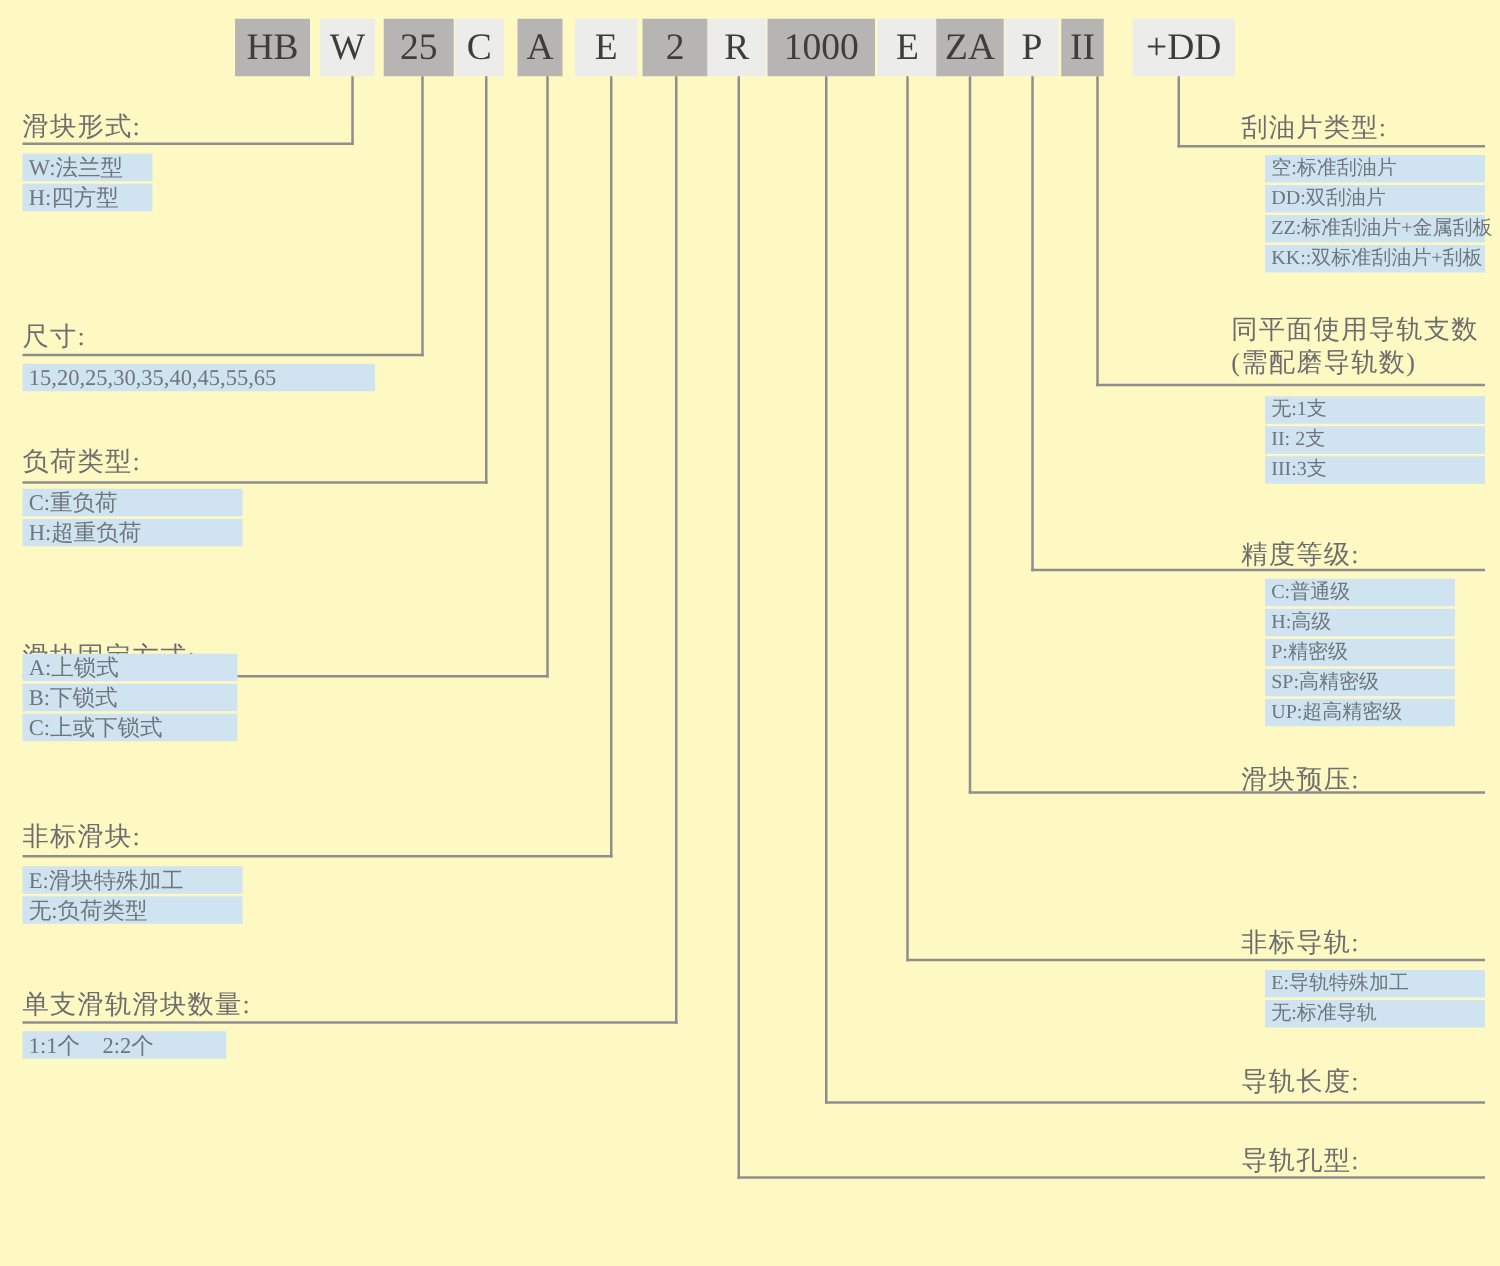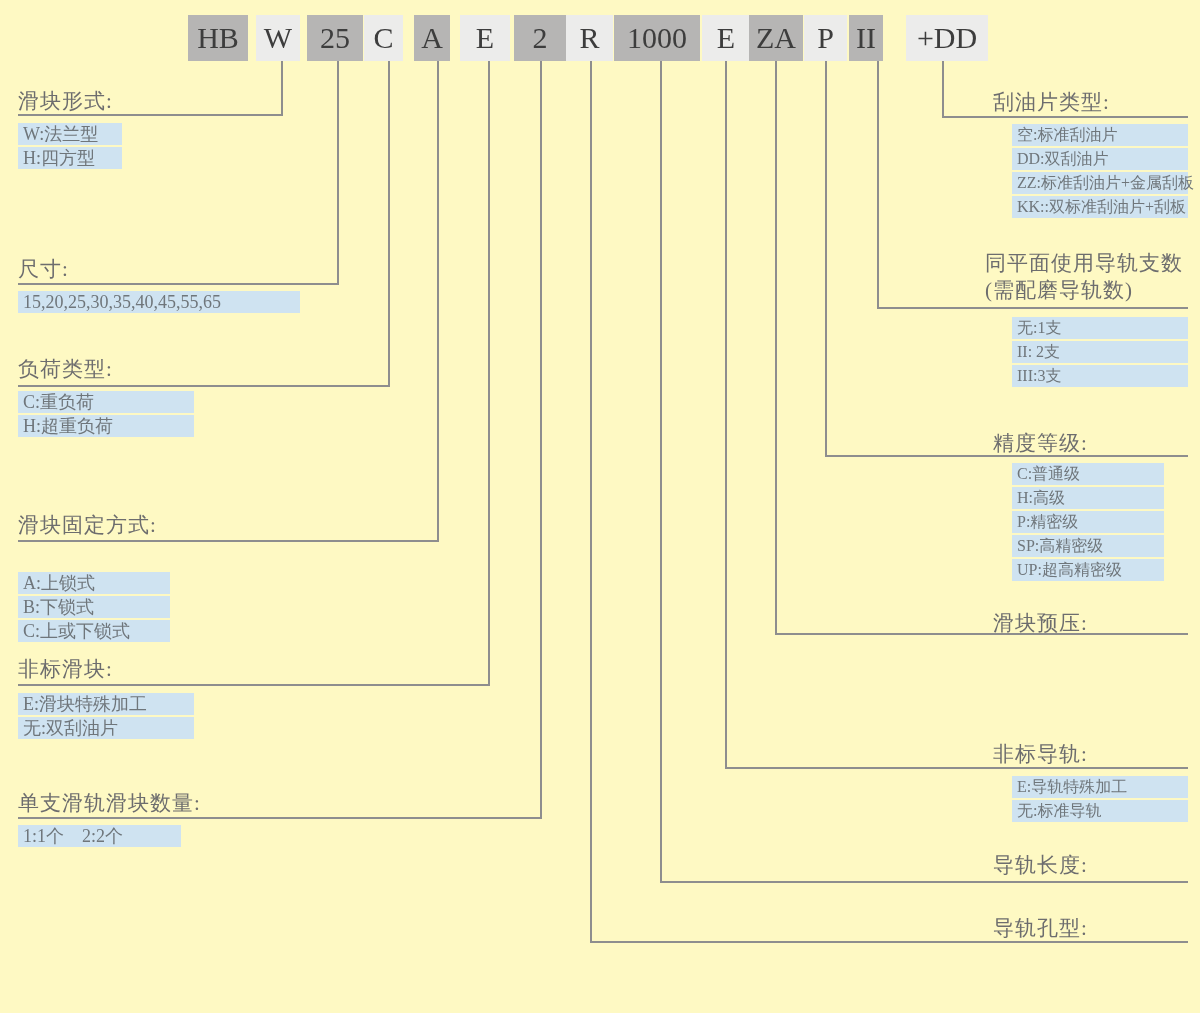--- a/index.html
+++ b/index.html
@@ -78,28 +78,28 @@
     <div class="item">W:法兰型</div>
     <div class="item">H:四方型</div>
   </div>
   <div class="items" style="left:18px;top:291px;width:282px">
     <div class="item">15,20,25,30,35,40,45,55,65</div>
   </div>
   <div class="items" style="left:18px;top:391px;width:176px">
     <div class="item">C:重负荷</div>
     <div class="item">H:超重负荷</div>
   </div>
-  <div class="items" style="left:18px;top:572px;width:152px">
+  <div class="items" style="left:18px;top:523px;width:172px">
     <div class="item">A:上锁式</div>
     <div class="item">B:下锁式</div>
     <div class="item">C:上或下锁式</div>
   </div>
   <div class="items" style="left:18px;top:693px;width:176px">
     <div class="item">E:滑块特殊加工</div>
-    <div class="item">无:双刮油片</div>
+    <div class="item">无:负荷类型</div>
   </div>
   <div class="items" style="left:18px;top:825px;width:163px">
     <div class="item">1:1个    2:2个</div>
   </div>
 
   <div class="hdr" style="left:993px;top:88px">刮油片类型:</div>
   <div class="hdr two" style="left:985px;top:250px">同平面使用导轨支数</div>
   <div class="hdr two" style="left:985px;top:277px">(需配磨导轨数)</div>
   <div class="hdr" style="left:993px;top:429px">精度等级:</div>
   <div class="hdr" style="left:993px;top:609px">滑块预压:</div>

